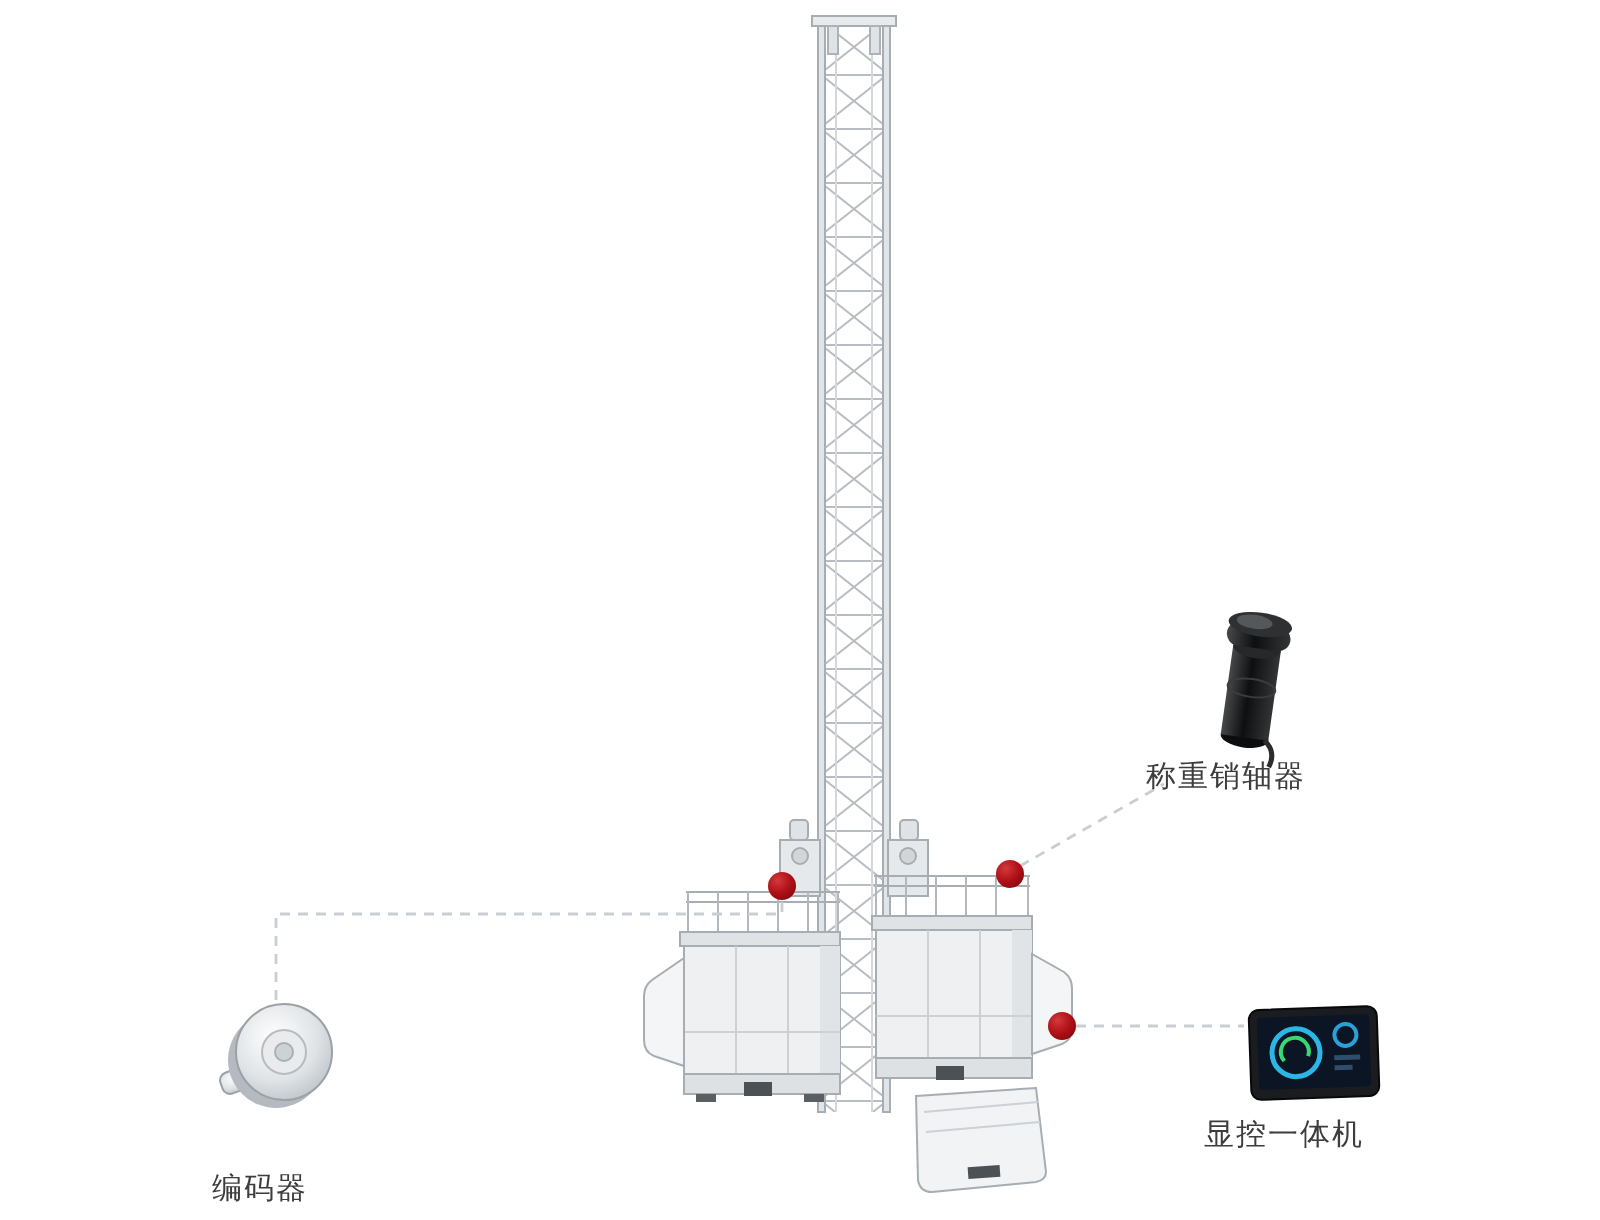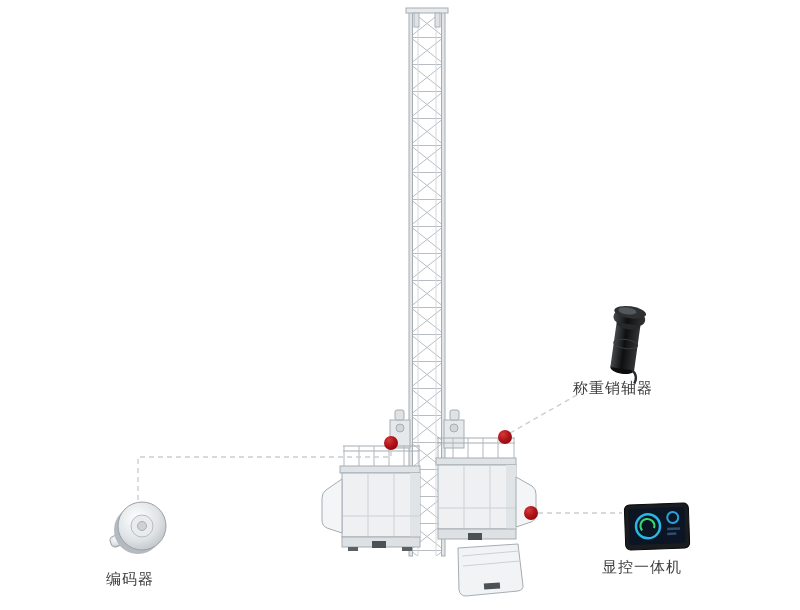--- a/index.html
+++ b/index.html
@@ -14,21 +14,21 @@
   }
   .scene { position: absolute; left: 0; top: 0; }
   .label {
     position: absolute;
     font-size: 15px;
     color: #3d3d3d;
     letter-spacing: 1px;
     white-space: nowrap;
   }
   .label-load-pin { left: 547px; top: 379px; }
-  .label-encoder  { left: 80px;  top: 570px; }
+  .label-encoder  { left: 80px;  top: 585px; }
   .label-display  { left: 576px; top: 558px; }
 </style>
 </head>
 <body>
 
 <div class="stage">
 
   <svg class="scene" width="800" height="610" viewBox="0 0 800 610">
     <defs>
       <pattern id="lat" x="384" y="10" width="34" height="27" patternUnits="userSpaceOnUse">

